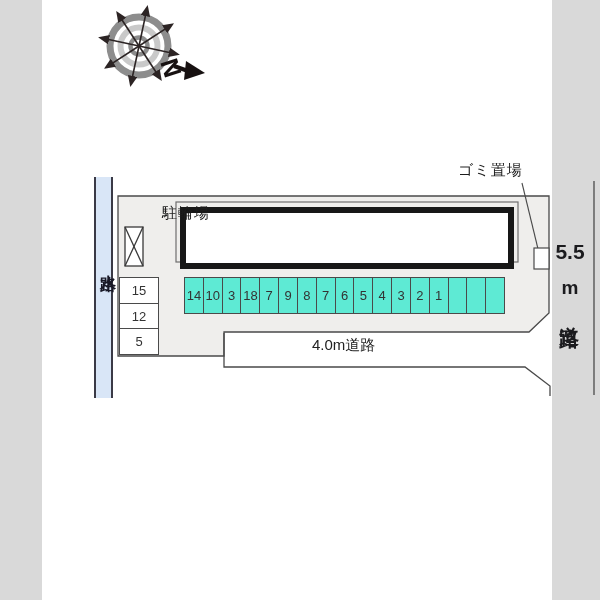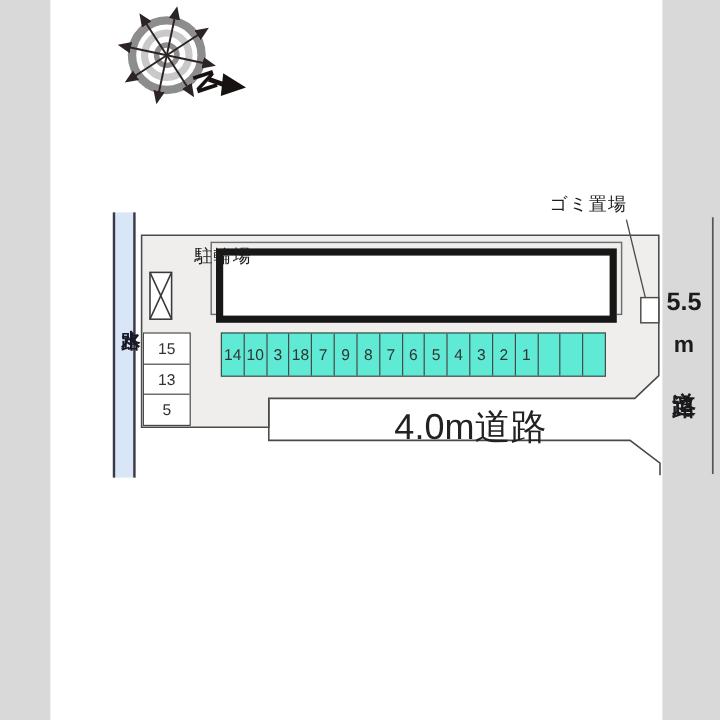--- a/index.html
+++ b/index.html
@@ -28,21 +28,21 @@
   .pcol{position:absolute;left:77px;top:277px;width:40px;height:78px;
         display:flex;flex-direction:column;background:#ffffff;
         border:1.6px solid #4a4a4a;box-sizing:border-box;justify-content:space-between;}
   .pcol .cell{flex:1;display:flex;align-items:center;justify-content:center;
               font-size:13px;color:#333;border-top:1.4px solid #4a4a4a;}
   .pcol .cell:first-child{border-top:none;}
   
   .lbl{color:#1d1d1d;}
   .bike-label{left:81px;top:204px;font-size:15px;letter-spacing:1px;padding-left:39px;}
   .garbage-label{left:416px;top:161px;font-size:15px;letter-spacing:1px;}
-  .road-bottom-label{left:270px;top:336px;width:160px;text-align:center;font-size:30px;color:#222;}
+  .road-bottom-label{left:270px;top:336px;width:160px;text-align:left;font-size:15px;color:#222;}
   .road-right{left:506px;top:240px;width:44px;display:flex;flex-direction:column;
               align-items:center;gap:14px;color:#1b1b1e;font-weight:bold;}
   .road-right .num{font-size:21px;}
   .road-right .unit{font-size:19px;line-height:1;}
   .road-right .word{font-size:20px;letter-spacing:2px;}
 </style>
 </head>
 <body>
 
 <div class="page">
@@ -114,21 +114,21 @@
       <div class="cell">3</div>
       <div class="cell">2</div>
       <div class="cell">1</div>
       <div class="cell"></div>
       <div class="cell"></div>
       <div class="cell"></div>
     </div>
 
     <div class="pcol">
       <div class="cell">15</div>
-      <div class="cell">13</div>
+      <div class="cell">12</div>
       <div class="cell">5</div>
     </div>
 
     <div class="abs lbl bike-label">駐輪場</div>
 
     <div class="abs waterway-label vtext">水路</div>
 
     <div class="abs lbl garbage-label">ゴミ置場</div>
 
     <div class="abs road-right">

